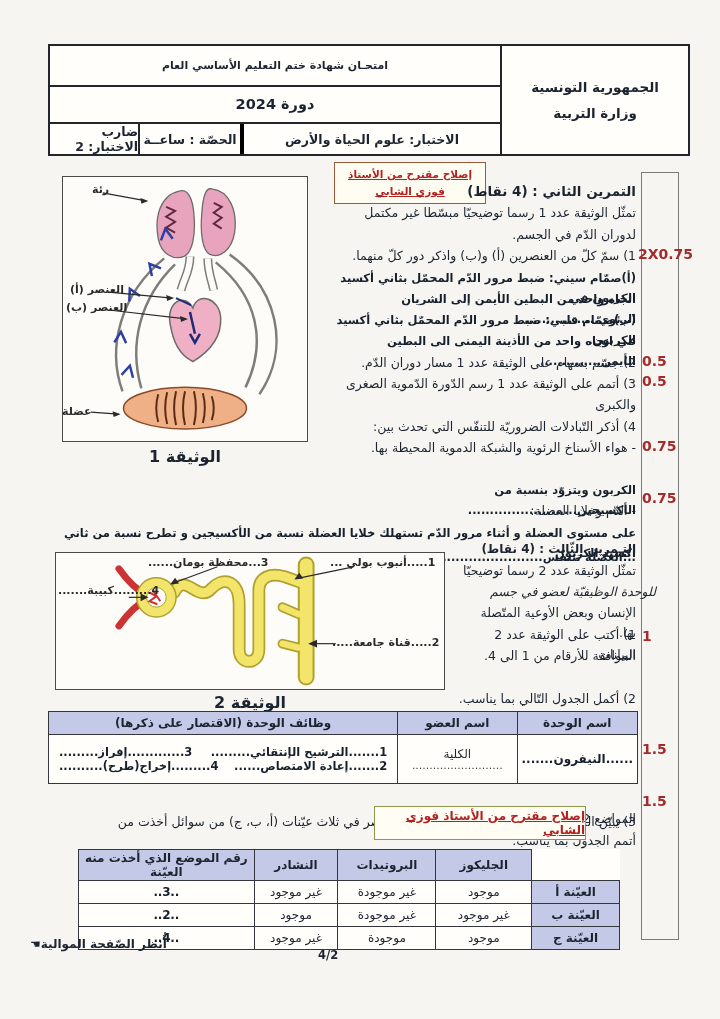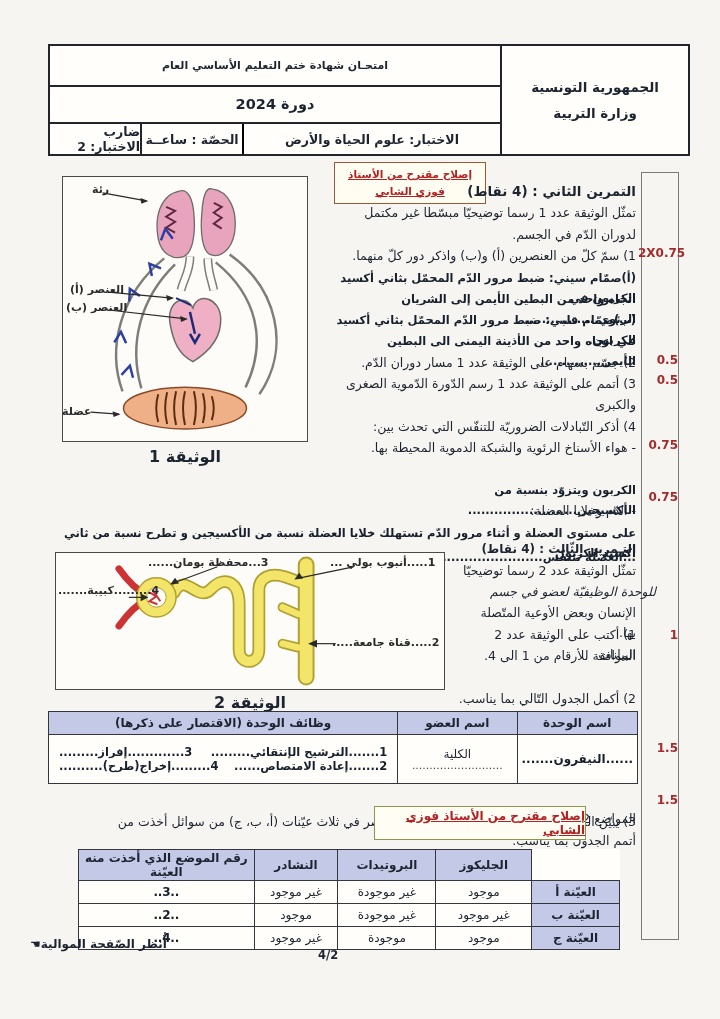--- a/index.html
+++ b/index.html
@@ -13,35 +13,35 @@
        display:flex;background:#fffefb;box-sizing:border-box;}
   .hdr .gov{width:186px;border-left:2px solid #22252a;display:flex;flex-direction:column;
        justify-content:center;align-items:center;font-weight:bold;font-size:13.5px;line-height:26px;}
   .hdr .main{flex:1;display:flex;flex-direction:column;}
   .hdr .r1{height:40px;border-bottom:2px solid #22252a;display:flex;align-items:center;justify-content:center;
        font-weight:bold;font-size:11px;}
   .hdr .r2{height:36px;border-bottom:2px solid #22252a;display:flex;align-items:center;justify-content:center;
        font-weight:bold;font-size:14.5px;}
   .hdr .r3{flex:1;display:flex;}
   .hdr .r3 > div{display:flex;align-items:center;justify-content:center;font-weight:bold;font-size:12.5px;}
-  .hdr .subj{width:256px;border-left:2px solid #000000;}
+  .hdr .subj{width:256px;border-left:4px solid #000000;}
   .hdr .dur{width:100px;border-left:2px solid #22252a;}
   .hdr .coef{flex:1;}
   
   .corr1{position:absolute;left:334px;top:162px;width:150px;height:40px;border:1.5px solid #9a5a3a;
         background:#fffdf2;display:flex;flex-direction:column;align-items:center;justify-content:center;
         font-size:10.5px;font-weight:bold;color:#b22222;line-height:17px;}
   .corr1 span{text-decoration:underline;}
   .corr2{position:absolute;left:374px;top:806px;width:210px;height:32px;border:1.5px solid #8a9a4a;
         background:#fffdf4;display:flex;align-items:center;justify-content:center;
         font-size:12px;font-weight:bold;color:#b22222;}
   .corr2 span{text-decoration:underline;}
   
   .marks-col{position:absolute;left:641px;top:172px;width:38px;height:768px;border:1px solid #7a7a78;box-sizing:border-box;}
-  .mark{position:absolute;width:100%;text-align:right;font-size:12px;font-weight:bold;color:#a32b2b;
+  .mark{position:absolute;width:100%;text-align:left;font-size:14px;font-weight:bold;color:#a32b2b;
         direction:ltr;white-space:nowrap;}
   
   .fig{position:absolute;background:#fdfcf9;border:1.5px solid #4a4a48;box-sizing:border-box;}
   .fig-label{position:absolute;font-size:11px;font-weight:bold;color:#2a2a2a;white-space:nowrap;}
   .caption{position:absolute;font-weight:bold;font-size:16px;text-align:center;}
   
   table{border-collapse:collapse;background:#fffefb;}
   .dtable{position:absolute;}
   .dtable th,.dtable td{border:1.2px solid #33363b;font-size:12px;padding:1px 4px;text-align:center;}
   .dtable th{background:#c5c9e8;font-weight:bold;}

